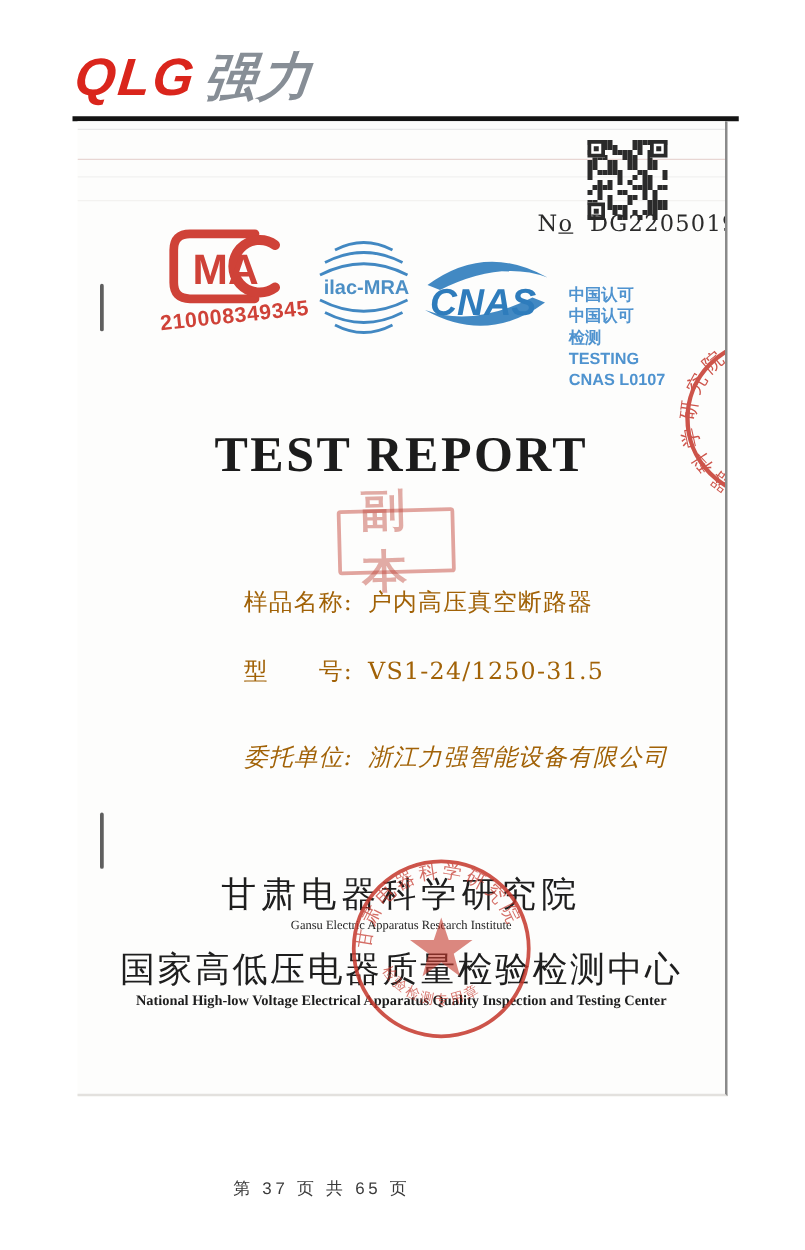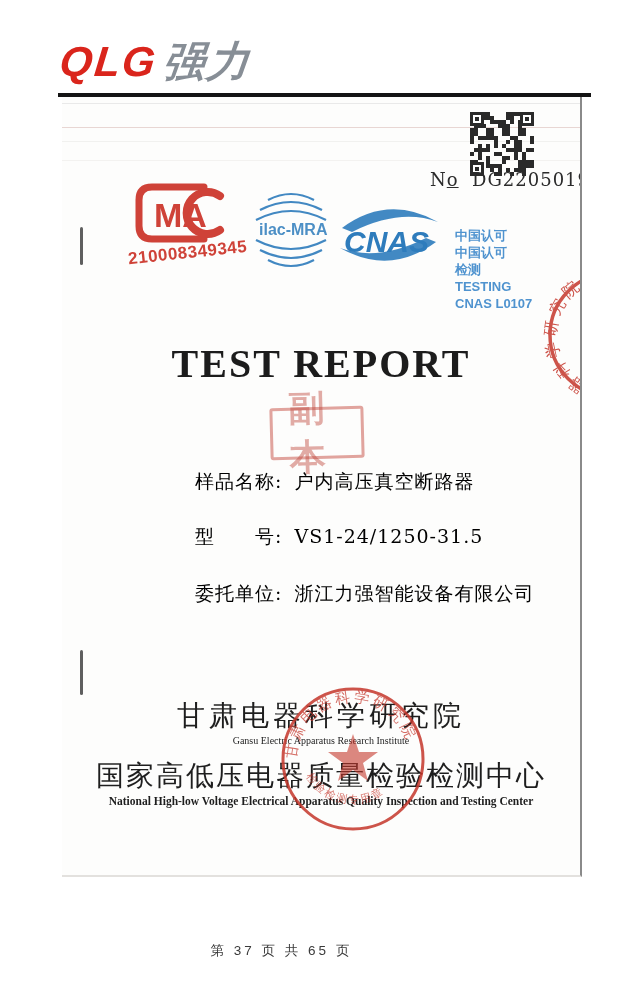--- a/index.html
+++ b/index.html
@@ -64,38 +64,38 @@
   
   .copy-stamp { position:absolute; left:208px; top:310px; width:94px; height:52px;
                 border:3px solid rgba(197,75,64,0.50); border-radius:3px;
                 display:flex; align-items:center; justify-content:center;
                 transform:rotate(-1.5deg); }
   .copy-stamp span { font-family:"DejaVu Serif", serif; font-size:36px; letter-spacing:16px;
                      padding-left:16px; color:rgba(190,72,60,0.45); font-weight:bold; }
 
   
   .field { position:absolute; left:133px; white-space:nowrap;
-           font-family:"DejaVu Serif", serif; font-size:19px; color:#000000; }
-  .f1 { top:372px; } .f2 { top:427px; } .f3 { top:484px; }
+           font-family:"DejaVu Serif", serif; font-size:19px; color:#a16207; }
+  .f1 { top:372px; } .f2 { top:427px; } .f3 { top:496px;font-style:italic; }
   .field .lbl { letter-spacing:1px; }
   .field .val { margin-left:12px; letter-spacing:1px; }
 
   
   .inst { position:absolute; left:0; width:100%; text-align:center; color:#1e1e1e; }
   .inst-zh1 { top:600px; font-family:"DejaVu Serif", serif; font-size:28px; letter-spacing:4px; }
   .inst-en1 { top:638px; font-family:"Liberation Serif", serif; font-size:10px; font-weight:normal; }
   .inst-zh2 { top:660px; font-family:"DejaVu Serif", serif; font-size:28px; letter-spacing:2px; }
   .inst-en2 { top:698px; font-family:"Liberation Serif", serif; font-size:11.5px; font-weight:bold; }
 
   
   .center-stamp { position:absolute; left:216px; top:587px; width:150px; height:150px; opacity:0.85; }
 
   
   .footer { position:absolute; left:0; top:942px; width:515px; text-align:center;
-            font-size:13.5px; color:#3a3a3a; letter-spacing:3px;margin-left:24px; }
+            font-size:13.5px; color:#3a3a3a; letter-spacing:3px; }
 </style>
 </head>
 <body>
 
 <div class="canvas">
 
   <div class="logo">
     <span class="qlg">QLG</span><span class="qiangli">强力</span>
   </div>
   <div class="top-rule"></div>

